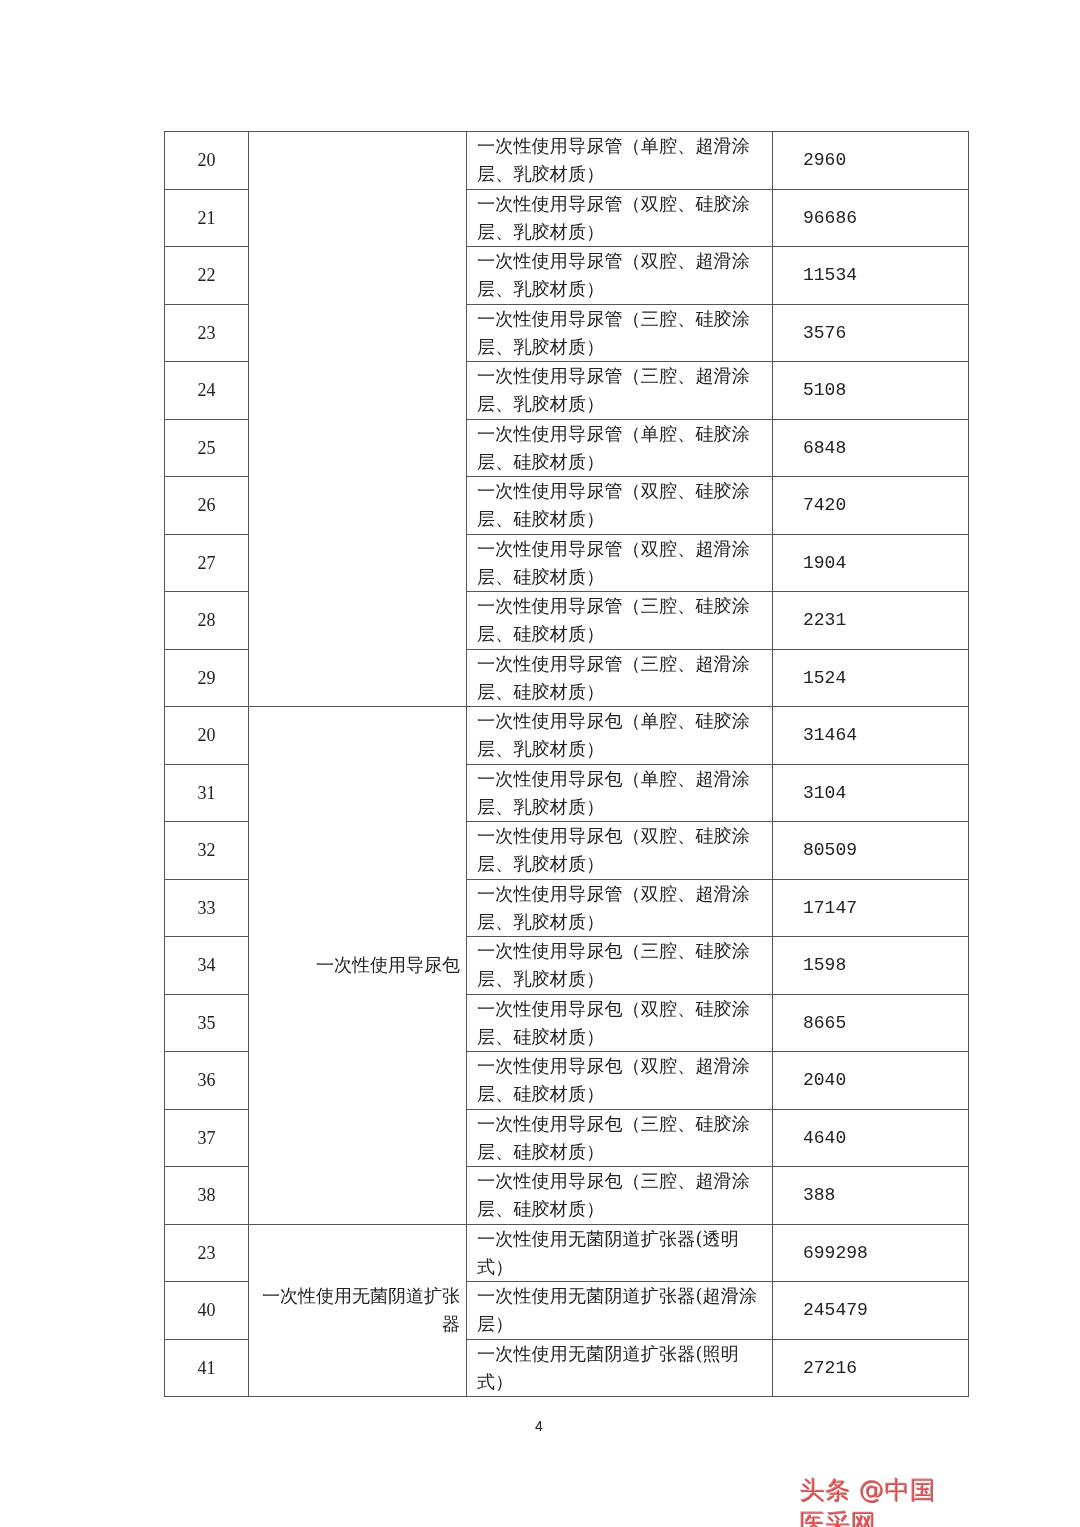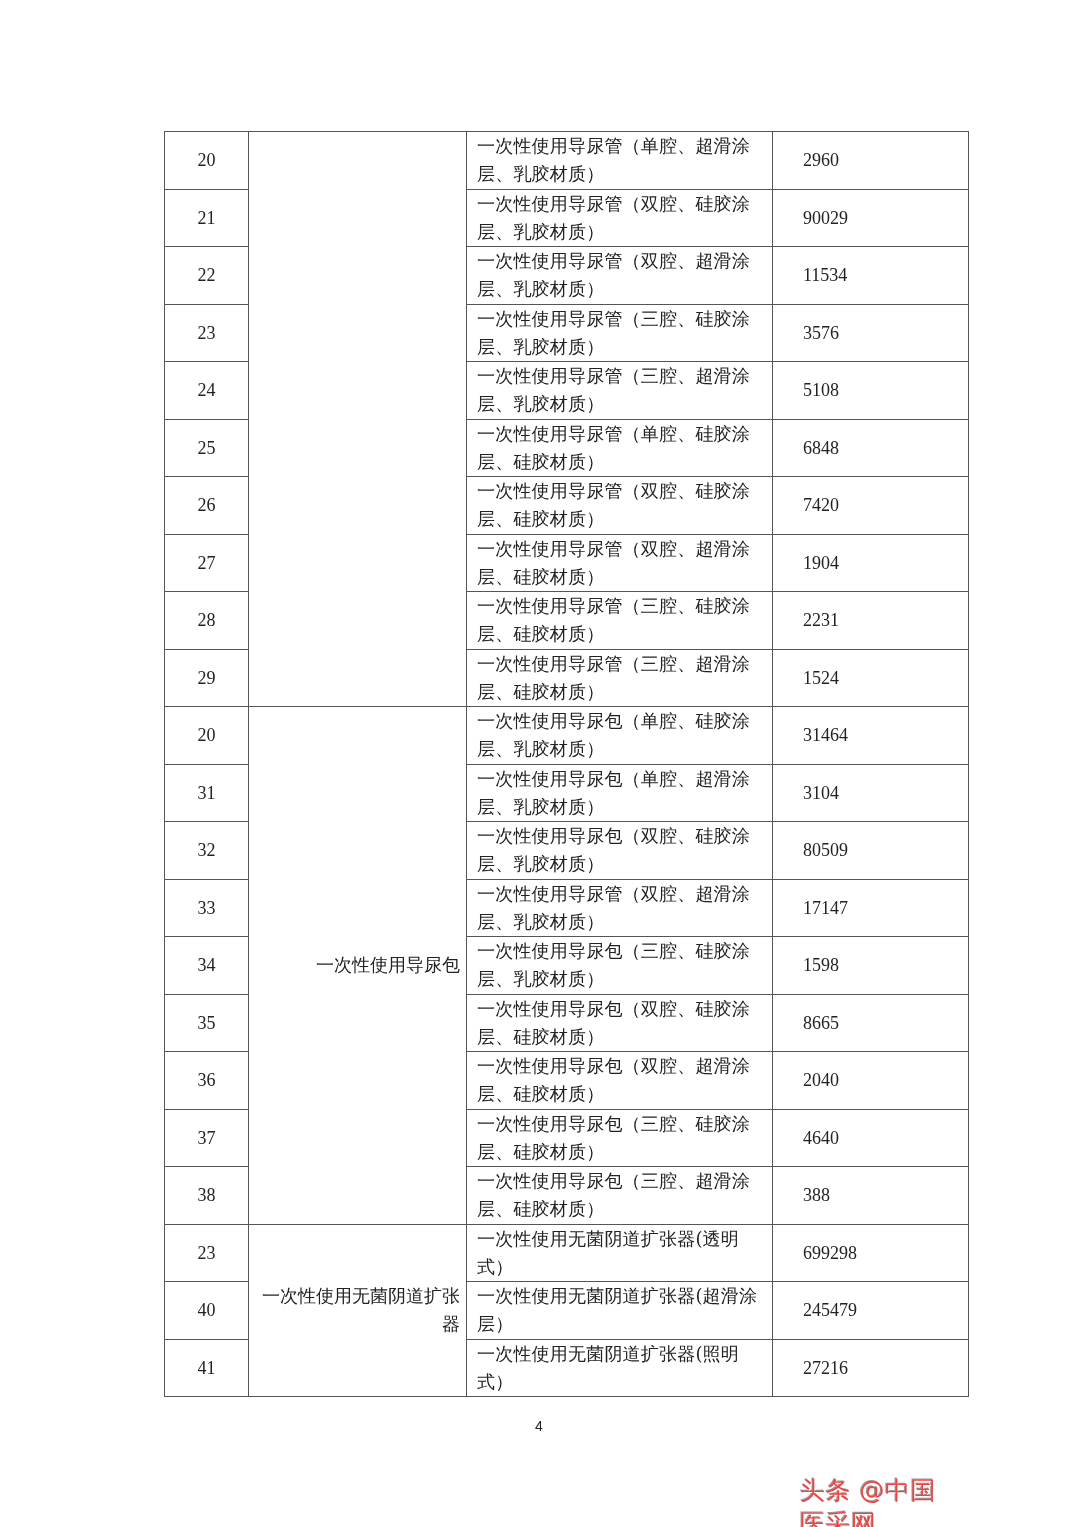--- a/index.html
+++ b/index.html
@@ -20,21 +20,21 @@
     border: 1px solid #555;
     height: 56.5px;
     padding: 0;
     vertical-align: middle;
     font-size: 18px;
     line-height: 28px;
   }
   td.c-no { width: 83px; text-align: center; font-family: "Liberation Serif", serif; font-size: 18px; }
   td.c-cat { width: 201px; padding-left: 10px !important; padding-right: 6px !important; text-align: right; font-size: 19px; line-height: 28px; font-family: Liberation Serif, serif; }
   td.c-name { width: 291px; padding-left: 10px !important; padding-right: 4px !important; font-size: 18.5px; line-height: 28.5px; letter-spacing: 0.2px; }
-  td.c-qty { width: 165px; padding-left: 30px !important; font-family: Liberation Serif, serif; font-size: 18px; }
+  td.c-qty { width: 165px; padding-left: 30px !important; font-family: Liberation Mono, monospace; font-size: 18px; }
   .page-number {
     position: absolute; left: 535px; top: 1418px;
     font-family: "Liberation Sans", sans-serif; font-size: 14px; color: #222;
   }
   .watermark {
     position: absolute; left: 800px; top: 1474px;
     font-family: "DejaVu Sans", sans-serif; font-size: 25px; color: #ef4444;
     text-shadow: 1px 1px 0 #fff, -1px -1px 0 #999;
     letter-spacing: 0.5px;
   }
@@ -47,21 +47,21 @@
     <tbody id="table-body">
         <tr>
           <td class="c-no">20</td>
           <td class="c-cat" rowspan="10"></td>
           <td class="c-name">一次性使用导尿管（单腔、超滑涂层、乳胶材质）</td>
           <td class="c-qty">2960</td>
         </tr>
         <tr>
           <td class="c-no">21</td>
           <td class="c-name">一次性使用导尿管（双腔、硅胶涂层、乳胶材质）</td>
-          <td class="c-qty">90029</td>
+          <td class="c-qty">96686</td>
         </tr>
         <tr>
           <td class="c-no">22</td>
           <td class="c-name">一次性使用导尿管（双腔、超滑涂层、乳胶材质）</td>
           <td class="c-qty">11534</td>
         </tr>
         <tr>
           <td class="c-no">23</td>
           <td class="c-name">一次性使用导尿管（三腔、硅胶涂层、乳胶材质）</td>
           <td class="c-qty">3576</td>

